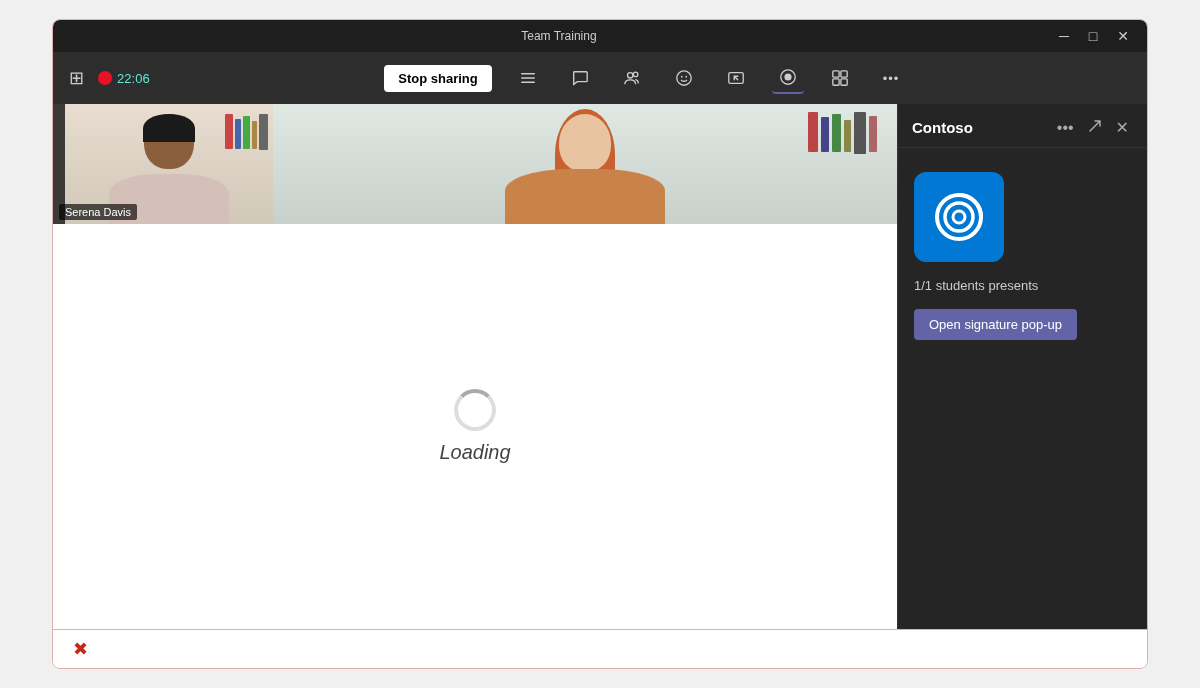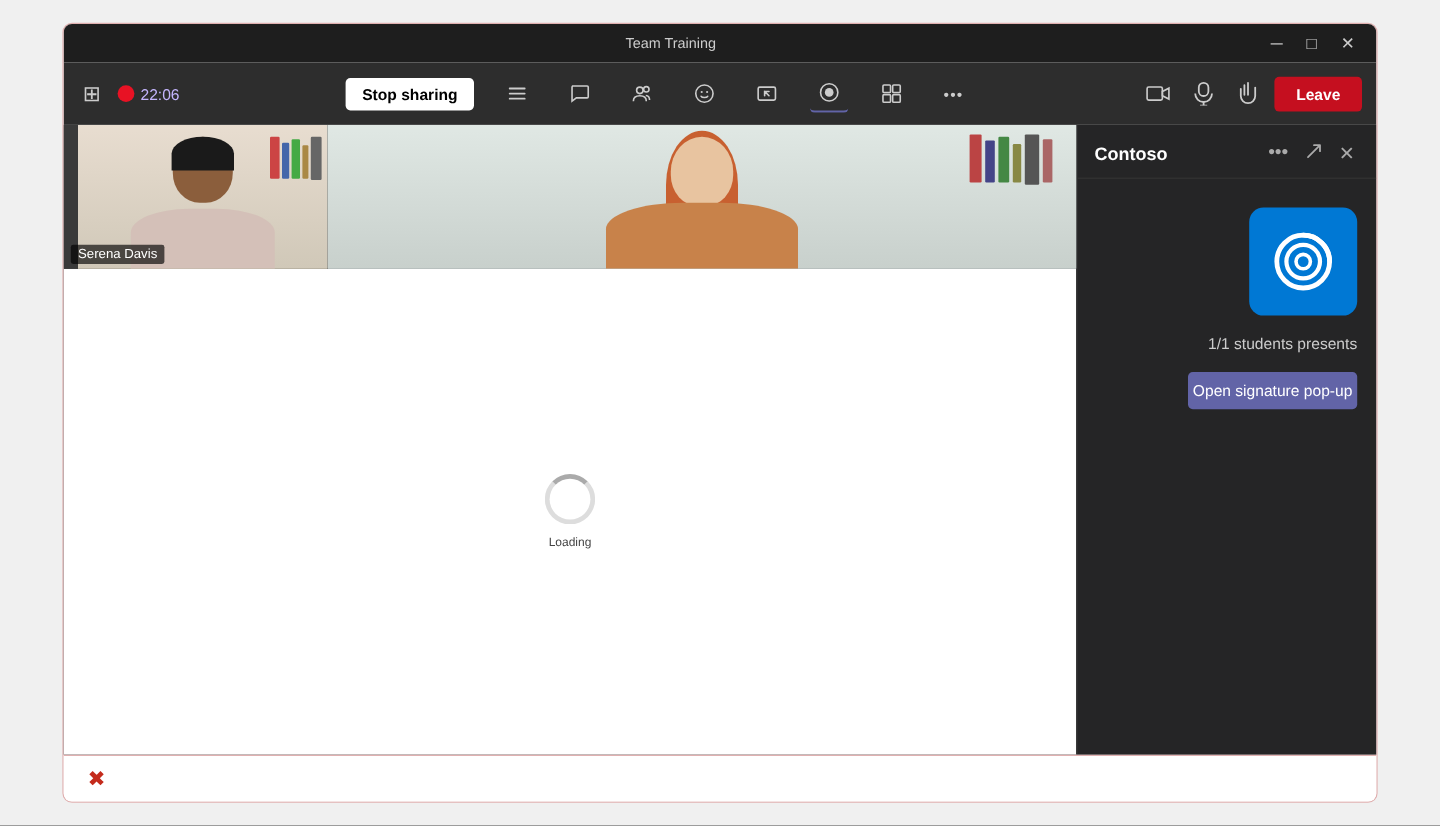--- a/index.html
+++ b/index.html
@@ -70,21 +70,21 @@
     .grid-icon-btn {
       color: #ccc;
       font-size: 18px;
       cursor: pointer;
       padding: 4px;
     }
     .recording-badge {
       display: flex;
       align-items: center;
       gap: 5px;
-      color: #c4b5fd;
+      color: #5eead4;
       font-size: 13px;
     }
     .rec-dot {
       width: 14px;
       height: 14px;
       background: #e81224;
       border-radius: 50%;
     }
     .toolbar-center {
       flex: 1;
@@ -196,22 +196,23 @@
       border: 4px solid #ddd;
       border-top: 4px solid #aaa;
       border-radius: 50%;
       animation: spin 1s linear infinite;
     }
     @keyframes spin {
       0% { transform: rotate(0deg); }
       100% { transform: rotate(360deg); }
     }
     .loading-text {
-      font-size: 10px;
+      font-size: 20px;
       color: #444;
+      font-style: italic;
     }
     
     .right-panel {
       width: 250px;
       background: #252526;
       display: flex;
       flex-direction: column;
       flex-shrink: 0;
       border-left: 1px solid #333;
     }
@@ -237,21 +238,21 @@
       font-size: 16px;
       cursor: pointer;
       background: none;
       border: none;
       padding: 2px 4px;
     }
     .panel-body {
       flex: 1;
       display: flex;
       flex-direction: column;
-      align-items: flex-end;
+      align-items: flex-start;
       padding: 24px 16px 16px;
     }
     .app-logo {
       width: 90px;
       height: 90px;
       background: #0078d4;
       border-radius: 12px;
       display: flex;
       align-items: center;
       justify-content: center;
@@ -263,21 +264,21 @@
     }
     .students-text {
       color: #ccc;
       font-size: 13px;
       margin-bottom: 16px;
     }
     .open-signature-btn {
       background: #6264a7;
       color: #fff;
       border: none;
-      padding: 8px 4px;
+      padding: 8px 15px;
       border-radius: 4px;
       font-size: 13px;
       cursor: pointer;
       margin-bottom: 20px;
       font-weight: 500;
     }
     .panel-description {
       color: #bbb;
       font-size: 12px;
       text-align: center;
@@ -368,42 +369,20 @@
       </button>
       <button class="toolbar-icon-btn">
         <svg width="18" height="18" viewBox="0 0 20 20" fill="none">
           <rect x="2" y="2" width="7" height="7" rx="1" stroke="#ccc" stroke-width="1.5" fill="none"></rect>
           <rect x="11" y="2" width="7" height="7" rx="1" stroke="#ccc" stroke-width="1.5" fill="none"></rect>
           <rect x="2" y="11" width="7" height="7" rx="1" stroke="#ccc" stroke-width="1.5" fill="none"></rect>
           <rect x="11" y="11" width="7" height="7" rx="1" stroke="#ccc" stroke-width="1.5" fill="none"></rect>
         </svg>
       </button>
       <button class="toolbar-icon-btn" style="font-size:13px; letter-spacing:1px; color:#ccc;">•••</button>
-    </div>
-    <div class="toolbar-right">
-      <button class="toolbar-icon-btn">
-        <svg width="20" height="18" viewBox="0 0 22 18" fill="none">
-          <rect x="1" y="3" width="14" height="12" rx="1.5" stroke="#ccc" stroke-width="1.5" fill="none"></rect>
-          <path d="M15 7l6-3v10l-6-3V7z" stroke="#ccc" stroke-width="1.5" fill="none"></path>
-        </svg>
-      </button>
-      <button class="toolbar-icon-btn">
-        <svg width="16" height="20" viewBox="0 0 16 20" fill="none">
-          <rect x="4" y="1" width="8" height="11" rx="4" stroke="#ccc" stroke-width="1.5" fill="none"></rect>
-          <path d="M1 10c0 3.866 3.134 7 7 7s7-3.134 7-7" stroke="#ccc" stroke-width="1.5" fill="none"></path>
-          <line x1="8" y1="17" x2="8" y2="20" stroke="#ccc" stroke-width="1.5"></line>
-          <line x1="5" y1="20" x2="11" y2="20" stroke="#ccc" stroke-width="1.5"></line>
-        </svg>
-      </button>
-      <button class="toolbar-icon-btn">
-        <svg width="18" height="20" viewBox="0 0 18 20" fill="none">
-          <path d="M9 1v10M6 3v8M3 6v6a6 6 0 0012 0V5" stroke="#ccc" stroke-width="1.5" stroke-linecap="round" fill="none"></path>
-        </svg>
-      </button>
-      <button class="leave-btn">Leave</button>
     </div>
   </div>
 
   <div class="main-content">
 
     <div class="video-area">
 
       <div class="thumbnails-row">
 
         <div class="thumbnail">

